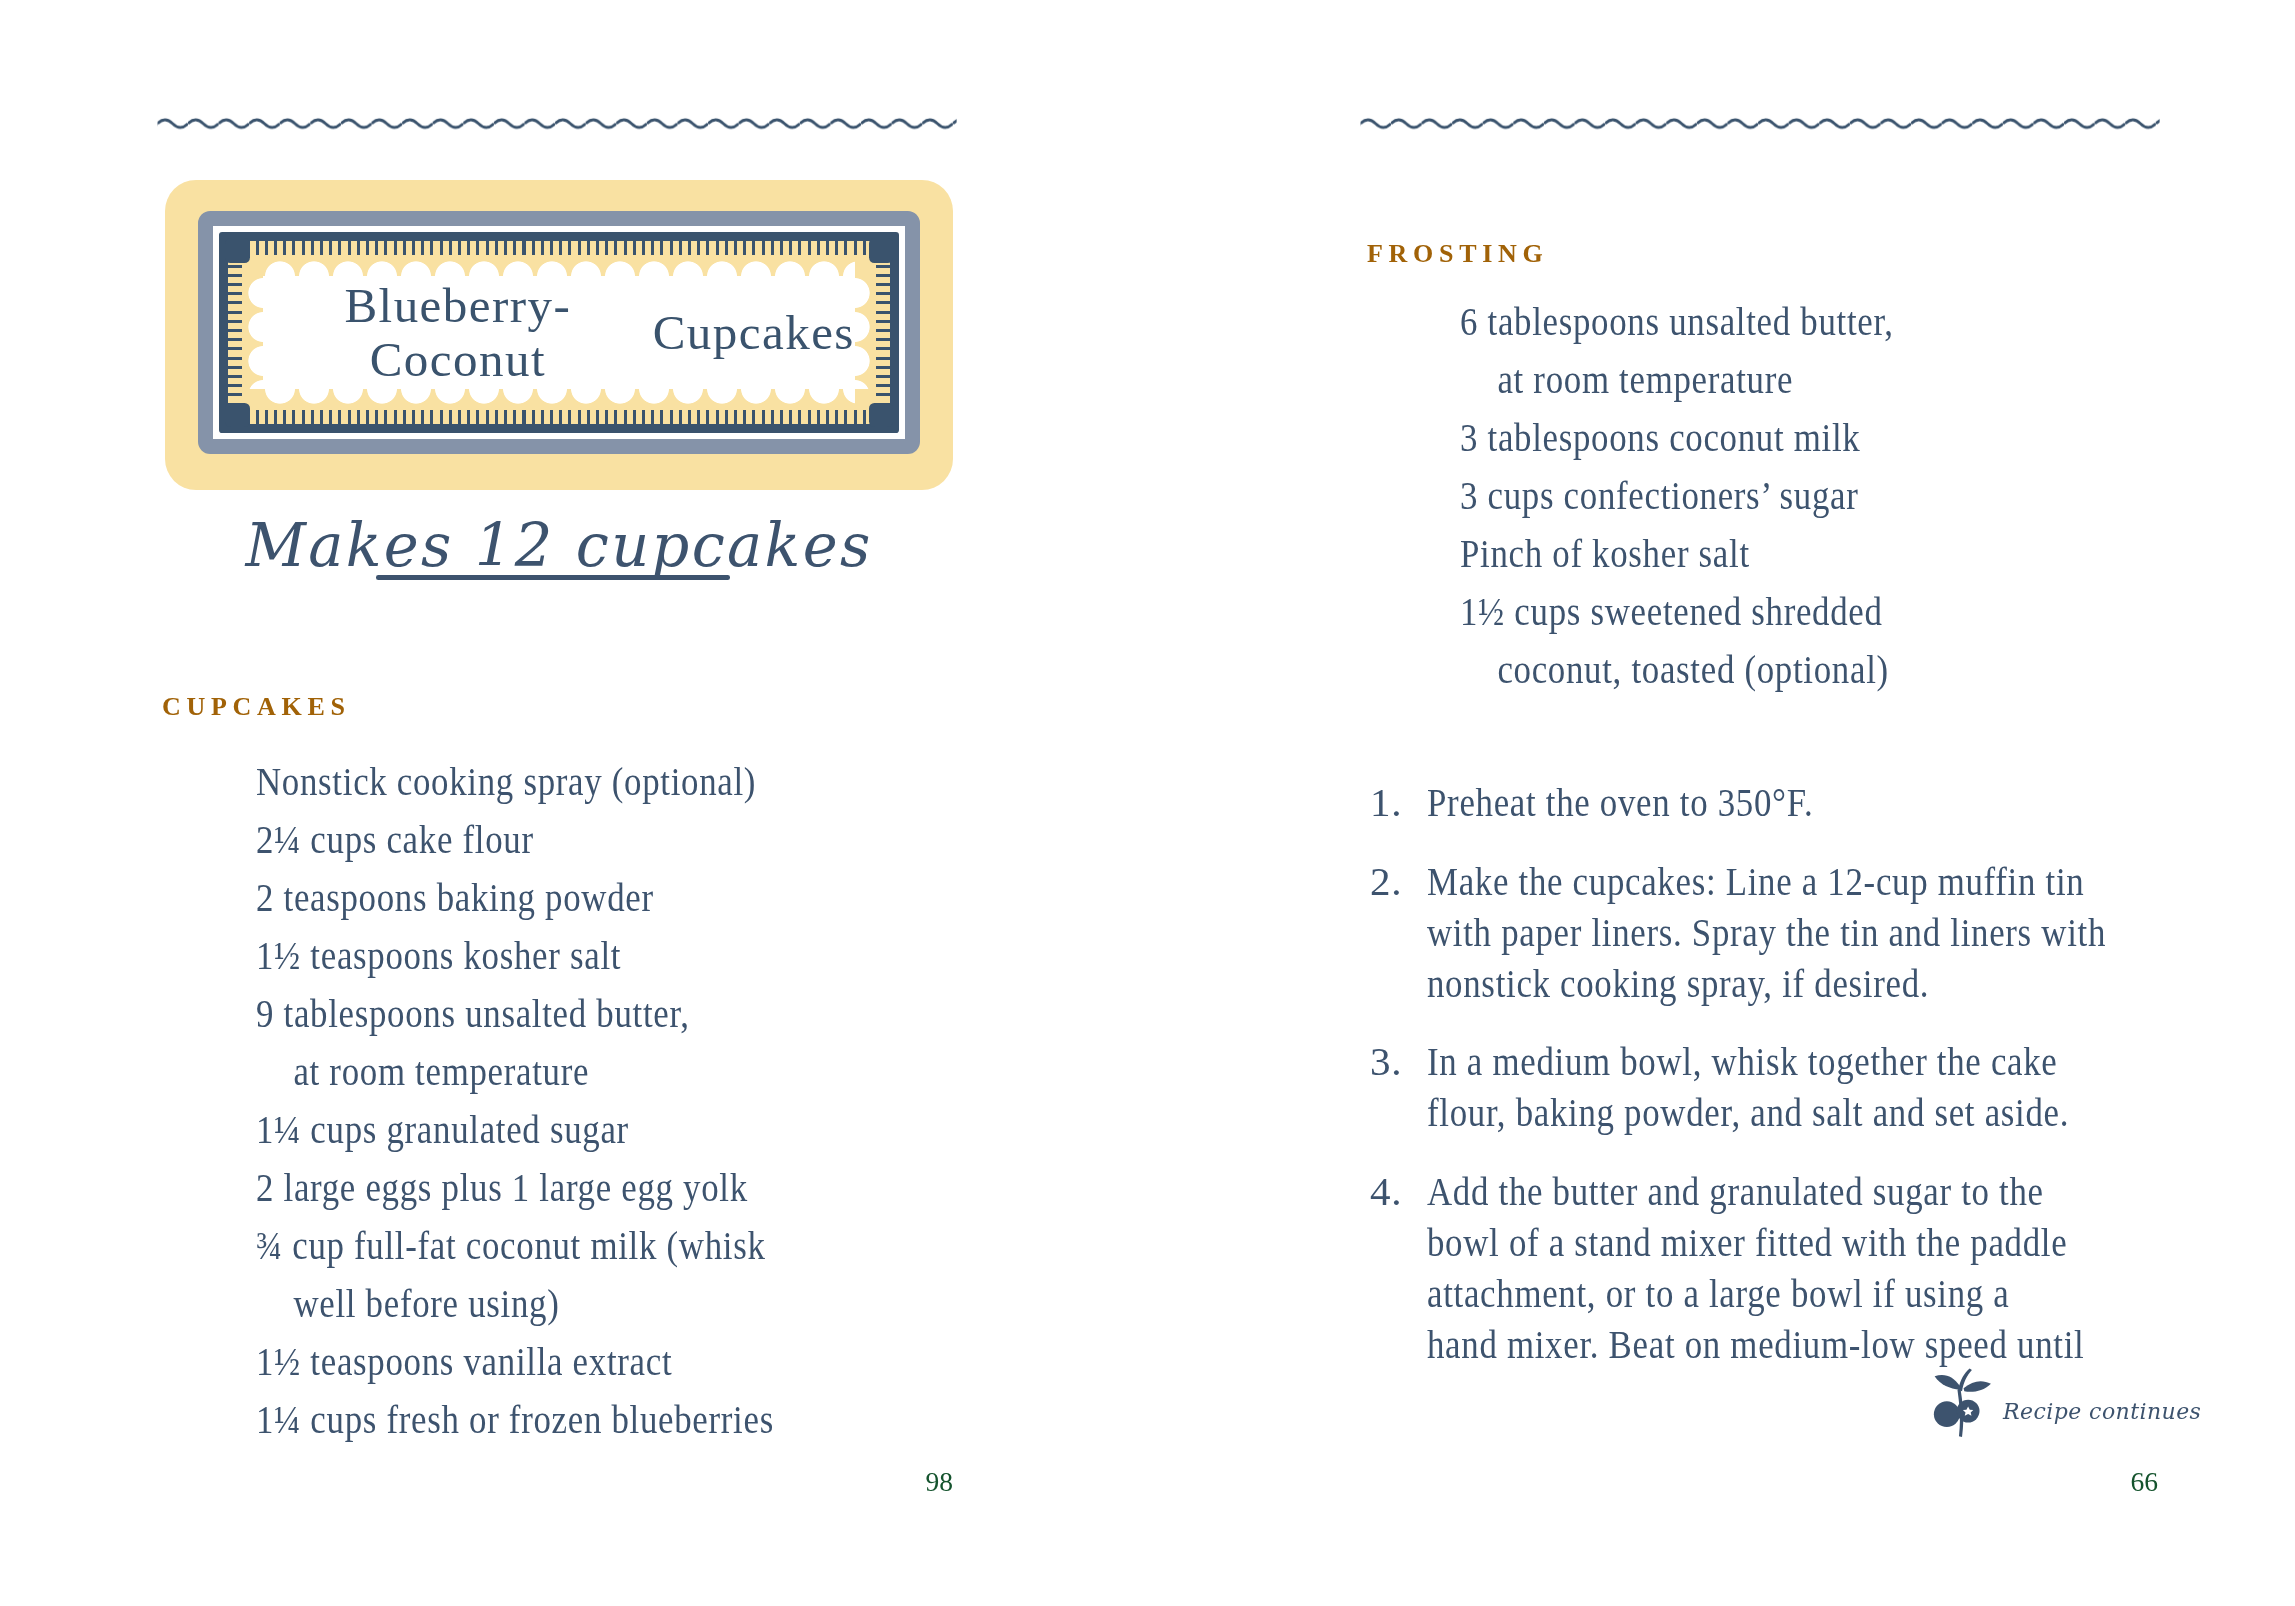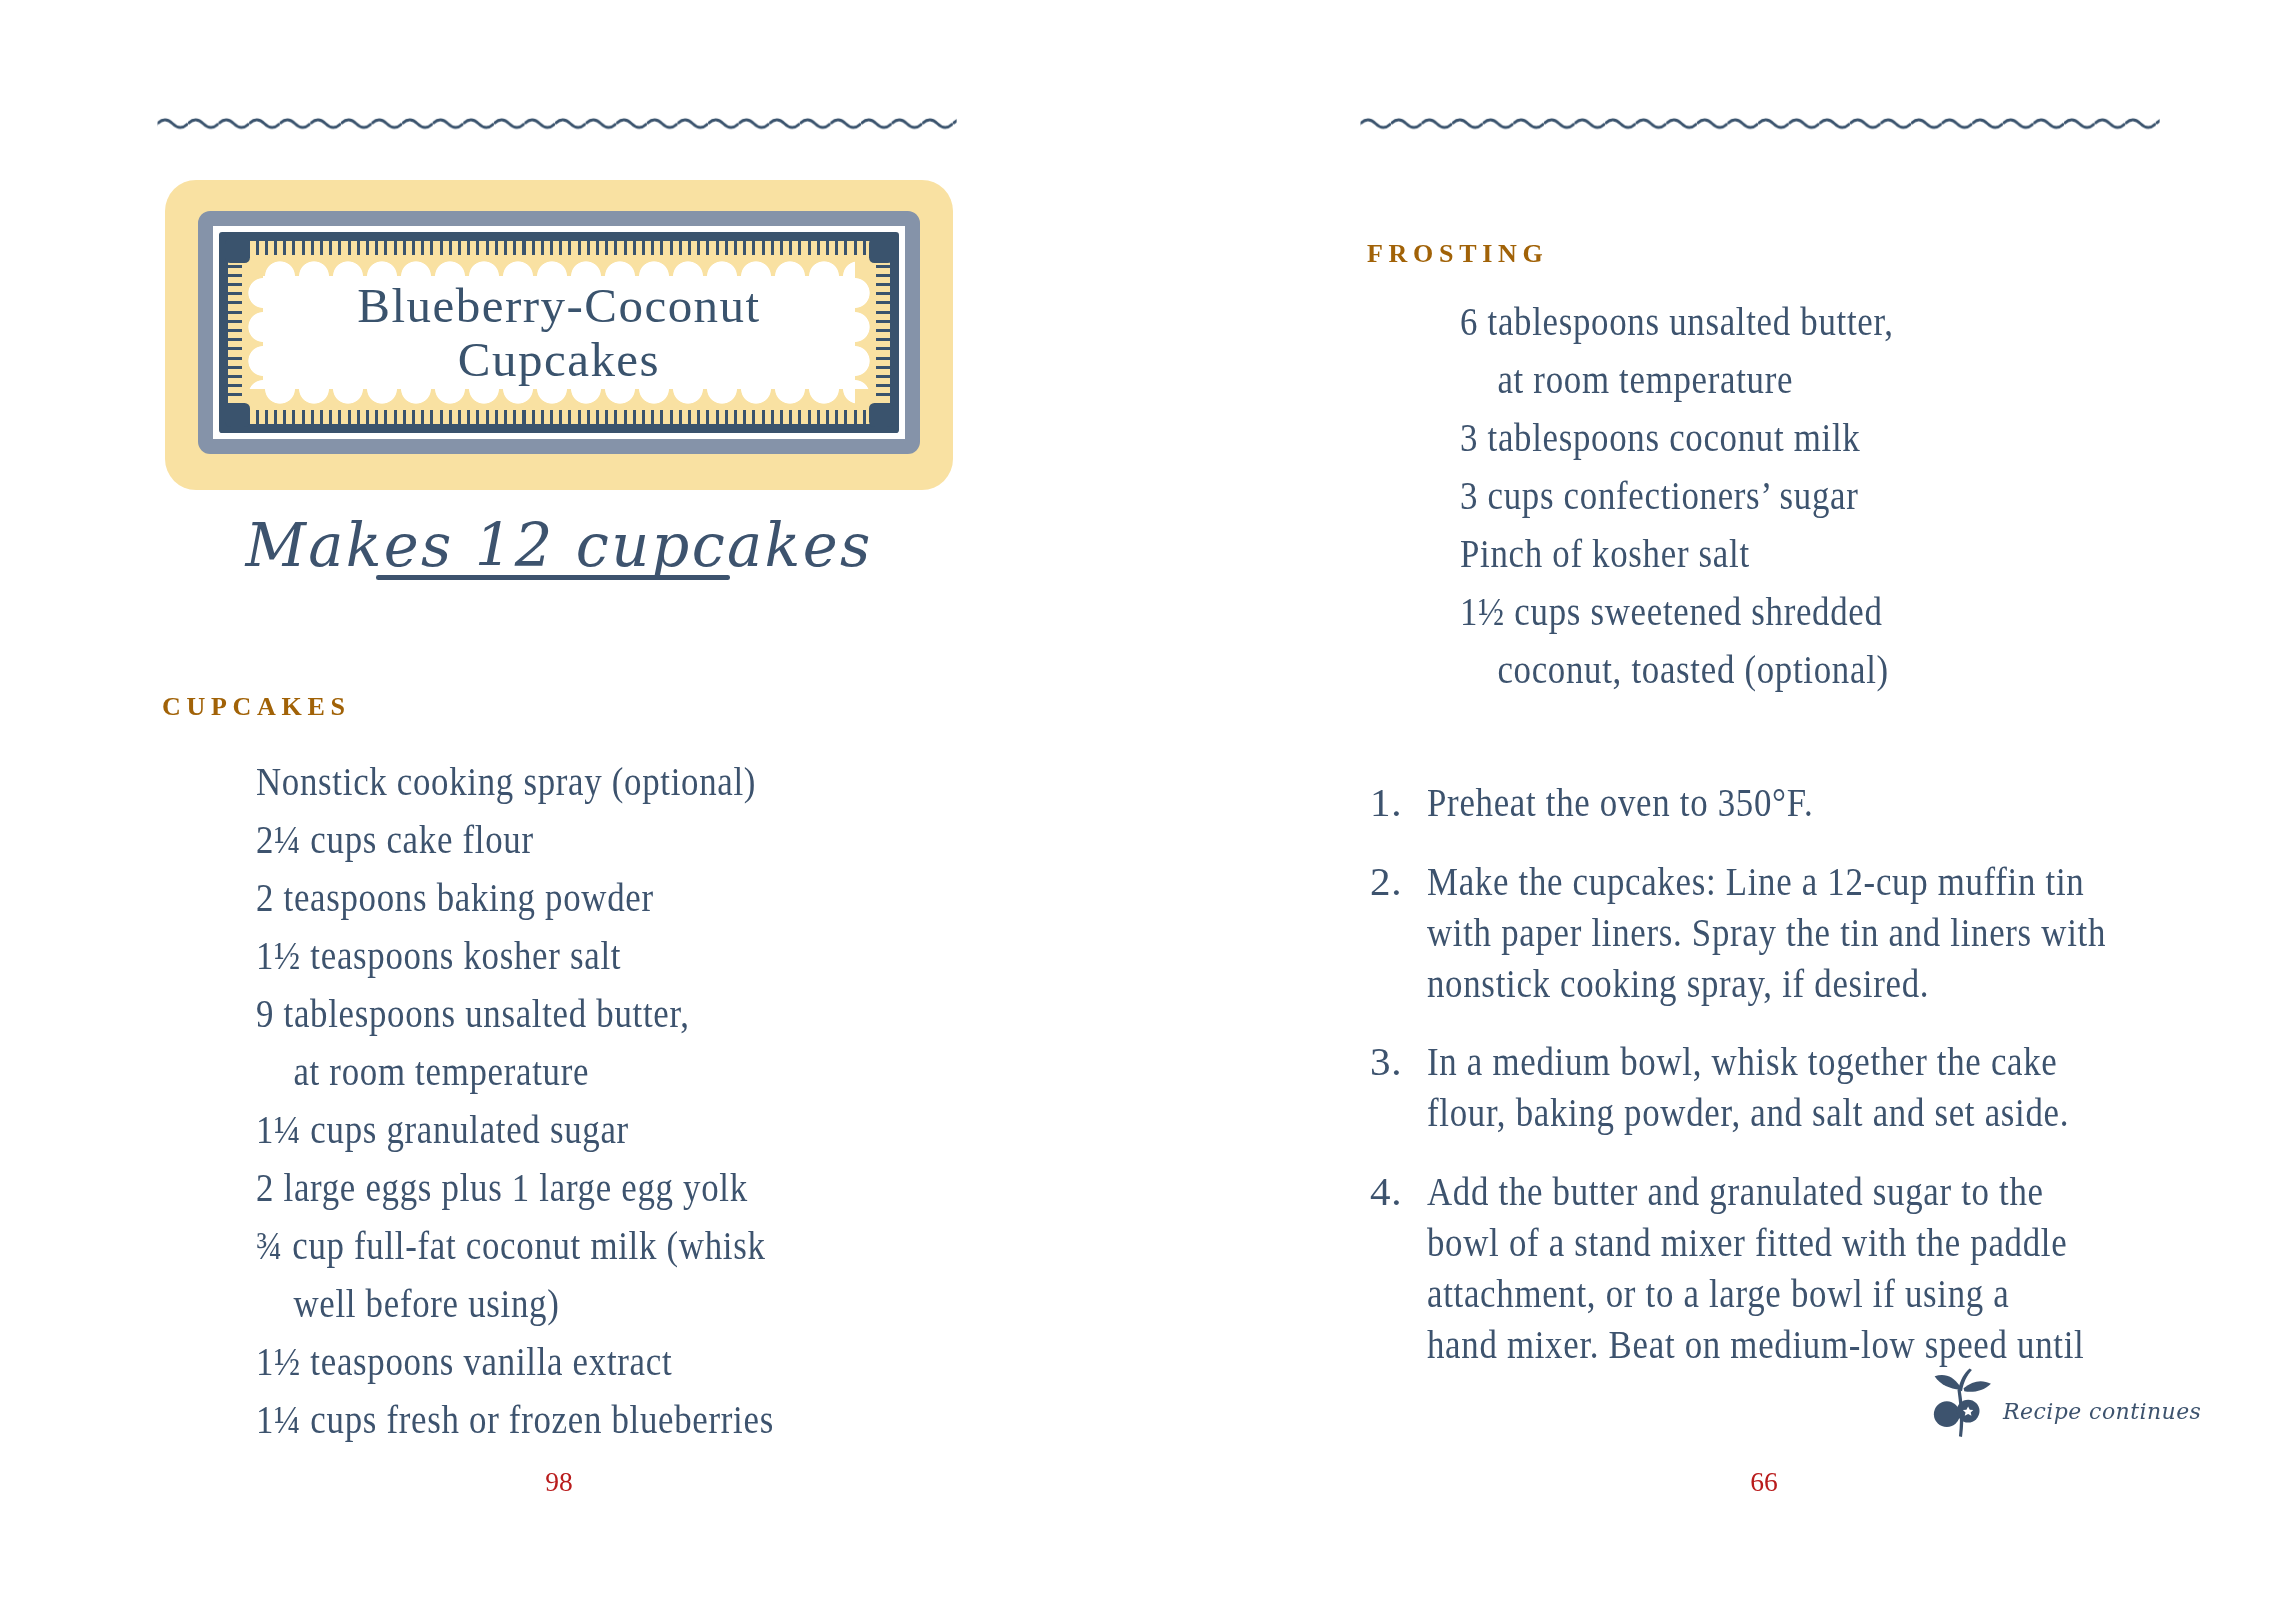--- a/index.html
+++ b/index.html
@@ -2,21 +2,21 @@
 <html style="font-size:12.2px"><head>
 <meta charset="utf-8">
 <style>
   html,body{margin:0;padding:0;background:#ffffff;}
   .spread{position:relative;width:2295px;height:1607px;background:#ffffff;overflow:hidden;
           font-family:"Liberation Serif","DejaVu Serif",serif;color:#3d536e;}
 
   
   .wavy{position:absolute;height:15.3px;}
   .sec-header{position:absolute;font-size:26px;font-weight:bold;letter-spacing:0.22em;color:#a16207;}
-  .page-num{position:absolute;width:788px;text-align:center;font-size:27.5px;color:#b91c1c;}
+  .page-num{position:absolute;width:788px;text-align:right;font-size:27.5px;color:#14532d;}
   .body-block{position:absolute;font-size:41px;letter-spacing:0.02em;transform:scaleX(0.85);transform-origin:0 0;white-space:nowrap;}
   .ing-line{height:58px;line-height:58px;}
   .ing-line.indent{padding-left:44px;}
 
   
   .card{position:absolute;left:165px;top:180px;width:788px;height:310px;background:#f9e1a2;border-radius:31px;}
   .frame-slate{position:absolute;left:33px;right:33px;top:31px;bottom:36px;background:#ffffff;
                border:15.3px solid #8593a9;border-radius:12.2px;}
   .frame-navy{position:absolute;inset:6.1px;background:#f9e1a2;border:9.2px solid #3a536d;border-radius:3.1px;}
   .teeth{position:absolute;background-repeat:repeat;}
@@ -25,21 +25,21 @@
   .teeth.l{top:0;bottom:0;left:0;width:13.8px;background-image:repeating-linear-gradient(0deg,#3a536d 0 3.1px,transparent 3.1px 9.2px);}
   .teeth.r{top:0;bottom:0;right:0;width:13.8px;background-image:repeating-linear-gradient(0deg,#3a536d 0 3.1px,transparent 3.1px 9.2px);}
   .corner{position:absolute;width:24.5px;height:24.5px;background:#3a536d;border-radius:5.4px;}
   .corner.tl{left:-3.1px;top:-3.1px;} .corner.tr{right:-3.1px;top:-3.1px;}
   .corner.bl{left:-3.1px;bottom:-3.1px;} .corner.br{right:-3.1px;bottom:-3.1px;}
   .scallop{position:absolute;background-repeat:repeat-x;}
   .scallop.t{left:35px;right:35px;top:13.8px;height:21.4px;background-image:radial-gradient(circle at 50% 100%,#ffffff 14.5px,rgba(255,255,255,0) 15.3px);background-size:34px 21.4px;}
   .scallop.b{left:35px;right:35px;bottom:13.8px;height:21.4px;background-image:radial-gradient(circle at 50% 0%,#ffffff 14.5px,rgba(255,255,255,0) 15.3px);background-size:34px 21.4px;}
   .scallop.l{top:35px;bottom:35px;left:13.8px;width:21.4px;background-image:radial-gradient(circle at 100% 50%,#ffffff 14.5px,rgba(255,255,255,0) 15.3px);background-size:21.4px 34px;background-repeat:repeat-y;}
   .scallop.r{top:35px;bottom:35px;right:13.8px;width:21.4px;background-image:radial-gradient(circle at 0% 50%,#ffffff 14.5px,rgba(255,255,255,0) 15.3px);background-size:21.4px 34px;background-repeat:repeat-y;}
-  .title-box{position:absolute;inset:35px;background:#ffffff;display:flex;flex-direction:column;
+  .title-box{position:absolute;inset:35px;background:#ffffff;display:flex;flex-direction:row;
              align-items:center;justify-content:center;text-align:center;}
   .title-line{font-size:49px;line-height:54px;letter-spacing:0.03em;color:#3a536d;}
 
   .makes{position:absolute;left:165px;top:511px;width:788px;text-align:center;
          font-family:"DejaVu Serif",serif;font-style:italic;font-size:59px;letter-spacing:0.04em;color:#3d536e;}
   .makes-underline{position:absolute;left:376px;top:575px;width:354px;height:5.4px;background:#3d536e;border-radius:2.3px;}
 
   
   .steps{position:absolute;left:1370px;top:777px;width:895px;}
   .step{display:flex;align-items:flex-start;margin-bottom:27.5px;}

